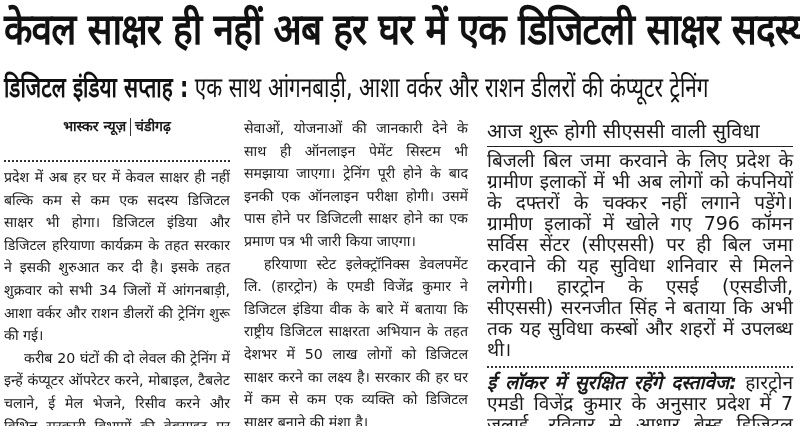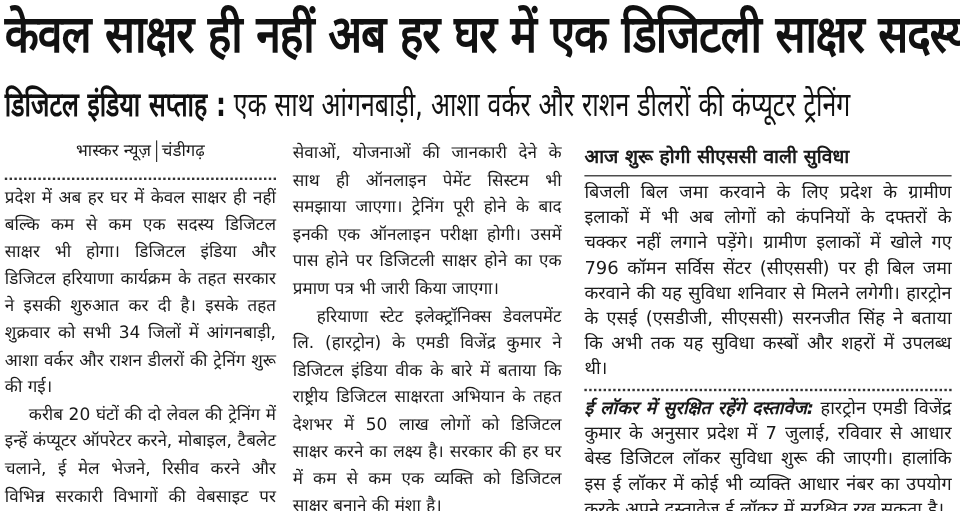--- a/index.html
+++ b/index.html
@@ -5,26 +5,26 @@
     html, body { margin: 0; padding: 0; background: #ffffff; }
     body { width: 800px; height: 426px; overflow: hidden; position: relative; color: #111; font-family: "DejaVu Sans", sans-serif; }
     .headline { position: absolute; left: 4px; top: 0px; width: 796px; font-size: 43px; line-height: 58px; font-weight: bold; letter-spacing: -1px; white-space: nowrap; transform: scaleX(0.86); transform-origin: left top; color: #111; }
     .subhead { position: absolute; left: 4px; top: 66px; white-space: nowrap; font-size: 28px; line-height: 44px; transform: scaleX(0.74); transform-origin: left top; }
     .subhead .bold { font-weight: bold; }
     .col { position: absolute; top: 112px; font-size: 14.2px; line-height: 22.6px; text-align: justify; color: #1a1a1a; }
     .col p { margin: 0; }
     .col1 { left: 4px; width: 226px; }
     .col2 { left: 244px; width: 224px; top: 117px; }
     .col3 { left: 487px; width: 306px; top: 117px; }
-    .byline { text-align: center; font-size: 14px; line-height: 20px; margin: 4px 0 12px 0; }
+    .byline { text-align: center; font-size: 14px; line-height: 20px; margin: 4px 0 24px 0; font-weight: bold; }
     .byline .sep { display: inline-block; width: 1px; height: 18px; background: #333; vertical-align: middle; margin: 0 4px; }
     .dotted { border-top: 2px dotted #333; margin: 0 0 4px 0; height: 0; }
     .indent { text-indent: 20px; }
-    .box-title { font-size: 16px; line-height: 28px; font-weight: bold; white-space: nowrap; border-bottom: 1.5px solid #222; margin-bottom: 3px; padding-bottom: 1px; }
-    .col3 p { font-size: 15px; line-height: 21px; }
+    .box-title { font-size: 20px; line-height: 28px; font-weight: normal; white-space: nowrap; border-bottom: 1.5px solid #222; margin-bottom: 3px; padding-bottom: 1px; }
+    .col3 p { font-size: 19px; line-height: 21px; }
     .col3 .dotted { margin: 6px 0 4px 0; }
     .bold-lead { font-weight: bold; font-style: italic; }
   </style>
 </head>
 <body>
 
 <div class="headline">केवल साक्षर ही नहीं अब हर घर में एक डिजिटली साक्षर सदस्य</div>
 
 <div class="subhead">
   <span class="bold">डिजिटल इंडिया सप्ताह :</span><span> एक साथ आंगनबाड़ी, आशा वर्कर और राशन डीलरों की कंप्यूटर ट्रेनिंग</span>

